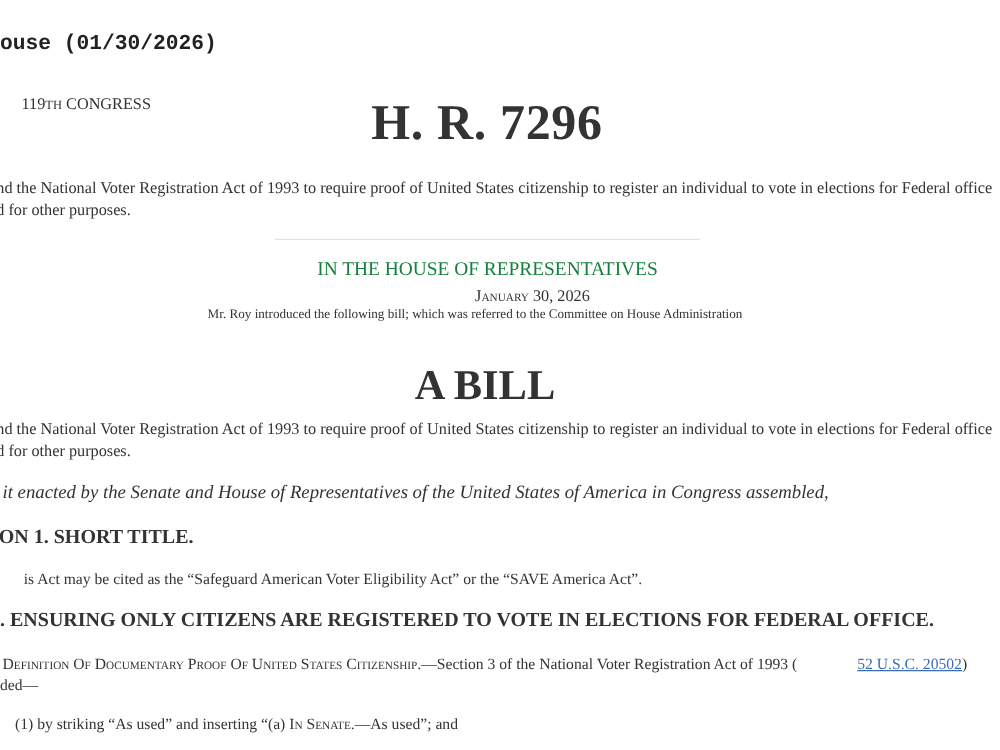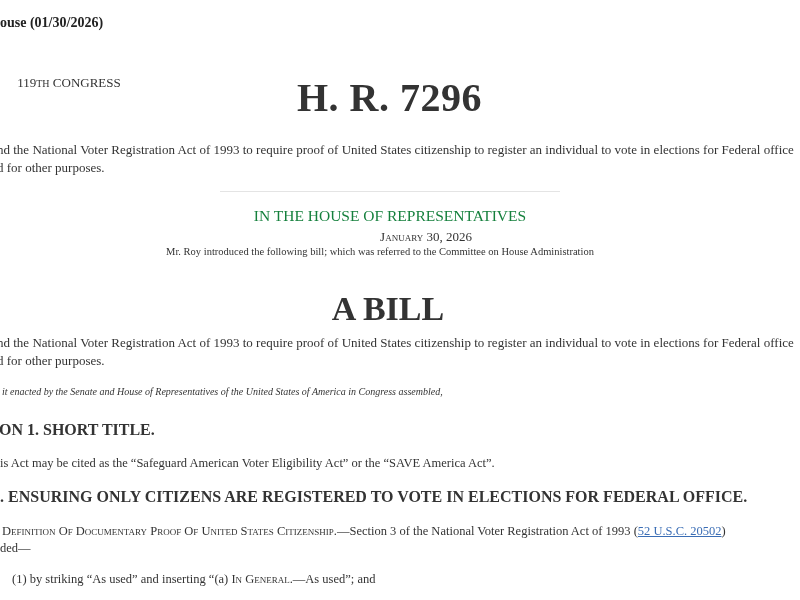--- a/index.html
+++ b/index.html
@@ -7,24 +7,24 @@
       padding: 0;
       width: 800px;
       height: 600px;
       overflow: hidden;
       background: #ffffff;
       color: #333333;
     }
     body { position: relative; font-family: "Liberation Serif", "DejaVu Serif", serif; }
     .abs { position: absolute; white-space: nowrap; }
     .tab-title {
-      left: 0; top: 15px;
-      font-family: Liberation Serif, serif;
+      left: 0; top: 26px;
+      font-family: Liberation Mono, monospace;
       font-weight: bold;
-      font-size: 14px;
+      font-size: 17px;
       color: #222;
     }
     .congress {
       left: 0; width: 136px; top: 74px;
       text-align: right;
       font-size: 13px;
       color: #333;
       line-height: 17px;
     }
     .sc { font-variant: small-caps; text-align: center; }
@@ -67,35 +67,35 @@
     }
     .a-bill {
       left: 0; width: 776px; top: 290px;
       text-align: center;
       font-size: 34px;
       font-weight: bold;
       color: #333;
     }
     .enacting {
       left: 2px; top: 386px;
-      font-size: 10px;
+      font-size: 15px;
       font-style: italic;
       color: #333;
       text-align: right;
     }
     .sec-head {
       font-size: 16px;
       font-weight: bold;
       color: #333;
     }
     .body-text {
       font-size: 12.5px;
       color: #333;
     }
-    a.link { color: #3a6db5; text-decoration: underline; }
+    a.link { color: #3a6db5; text-decoration: underline; margin-left: 48px; }
   </style>
 </head>
 <body>
 
 <div class="abs tab-title">ouse (01/30/2026)</div>
 
 <div class="abs congress" style="left:14px;width:110px;text-align:center;">
   <div>
     <span>119</span><span class="sc" style="font-size:10px;text-transform:uppercase;">th</span><span> CONGRESS</span>
   </div>
@@ -117,24 +117,24 @@
 <div class="abs a-bill">A BILL</div>
 
 <div class="abs title-para" style="top:334px;">
   <div style="white-space:nowrap;">nd the National Voter Registration Act of 1993 to require proof of United States citizenship to register an individual to vote in elections for Federal office</div>
   <div>d for other purposes.</div>
 </div>
 
 <div class="abs enacting"> it enacted by the Senate and House of Representatives of the United States of America in Congress assembled,</div>
 
 <div class="abs sec-head" style="left:-1px;top:421px;">ON 1. SHORT TITLE.</div>
-<div class="abs body-text" style="left:0px;top:456px;">is Act may be cited as the “Safeguard American Voter Eligibility Act” or the “SAVE America Act”.</div>
+<div class="abs body-text" style="left:0px;top:456px;padding-left:19px;">is Act may be cited as the “Safeguard American Voter Eligibility Act” or the “SAVE America Act”.</div>
 
 <div class="abs sec-head" style="left:0px;top:488px;text-align:center;">. ENSURING ONLY CITIZENS ARE REGISTERED TO VOTE IN ELECTIONS FOR FEDERAL OFFICE.</div>
 
 <div class="abs body-text" style="left:2px;top:524px;">
   <span class="sc">Definition Of Documentary Proof Of United States Citizenship.</span><span>—Section 3 of the National Voter Registration Act of 1993 (</span><a class="link" href="#">52 U.S.C. 20502</a><span>)</span>
 </div>
 <div class="abs body-text" style="left:0px;top:541px;">ded—</div>
 
 <div class="abs body-text" style="left:12px;top:572px;">
-  <span>(1) by striking “As used” and inserting “(a) </span><span class="sc">In General.</span><span>—As used”; and</span>
+  <span>(1) by striking “As used” and inserting “(a) </span><span class="sc">In Senate.</span><span>—As used”; and</span>
 </div>
 
 </body></html>

